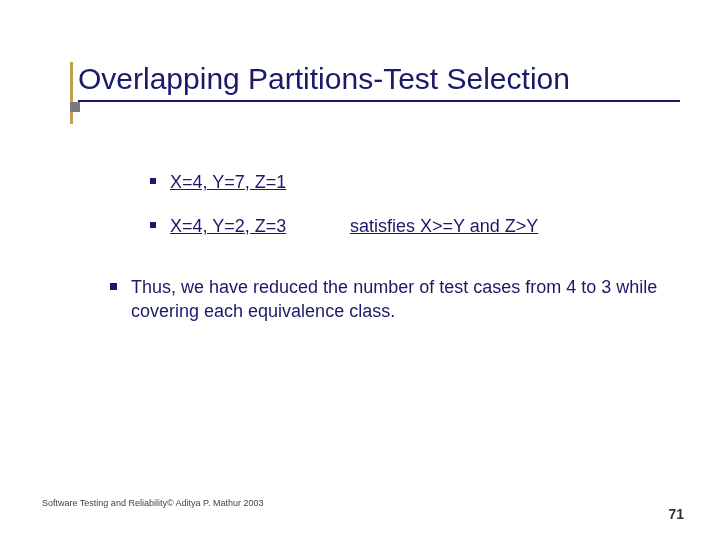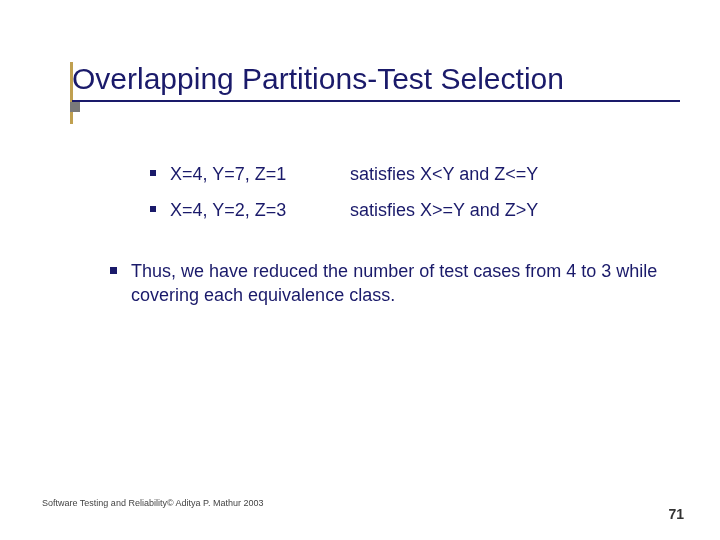--- a/index.html
+++ b/index.html
@@ -15,21 +15,21 @@
   }
   .slide {
     position: relative;
     width: 720px;
     height: 540px;
     box-sizing: border-box;
   }
   .title-wrap {
     position: absolute;
     top: 62px;
-    left: 72px;
+    left: 78px;
     right: 40px;
   }
   .title {
     font-size: 30px;
     font-weight: 400;
     color: #1a1a6a;
     letter-spacing: 0px;
   }
   .title-underline {
     border-bottom: 2px solid #1a1a6a;
@@ -70,22 +70,23 @@
     height: 7px;
     background: #1a1a6a;
     margin-top: 8px;
     margin-right: 14px;
     flex: 0 0 auto;
   }
   .bullet-l2 {
     display: flex;
     align-items: flex-start;
     margin-left: 40px;
-    margin-top: 12px;
+    margin-top: 20px;
     margin-bottom: 2px;
+    text-decoration: underline;
   }
   .bullet-l2 .sq {
     width: 6px;
     height: 6px;
     background: #1a1a6a;
     margin-top: 8px;
     margin-right: 14px;
     flex: 0 0 auto;
   }
   .row {
@@ -122,21 +123,20 @@
     <div class="title-underline"></div>
   </div>
 
   <div class="body">
 
 
     <div class="bullet-l2">
       <div class="sq"></div>
       <div class="row">
         <span class="col-val">X=4, Y=7, Z=1</span>
-        <span>satisfies X&lt;Y and Z&lt;=Y</span>
       </div>
     </div>
 
     <div class="bullet-l2">
       <div class="sq"></div>
       <div class="row">
         <span class="col-val">X=4, Y=2, Z=3</span>
         <span>satisfies X&gt;=Y and Z&gt;Y</span>
       </div>
     </div>

